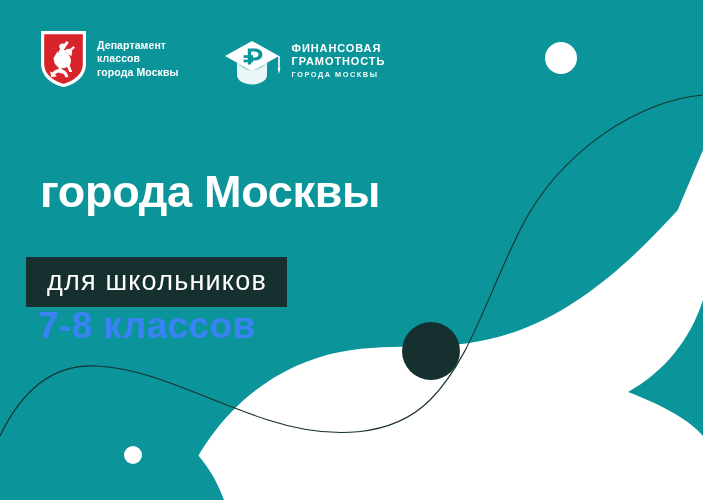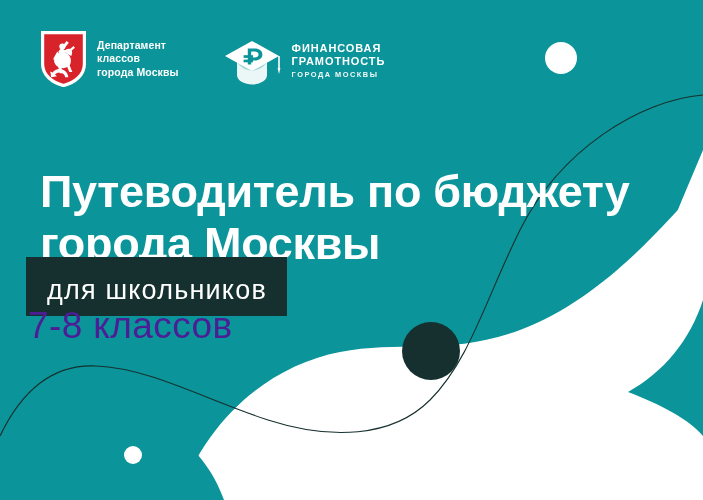--- a/index.html
+++ b/index.html
@@ -92,37 +92,37 @@
   }
   .headline span { display: block; }
 
   
   .audience-badge {
     position: absolute;
     left: 26px;
     top: 257px;
     background: #16302f;
     color: #ffffff;
-    padding: 18px 20px 11px 21px;
+    padding: 9px 20px 11px 21px;
     font-size: 27px;
     font-weight: 400;
     letter-spacing: 1.2px;
     line-height: 30px;
     z-index: 5;
     white-space: nowrap;
   }
 
   
   .grade-line {
     position: absolute;
-    left: 28px;
+    left: 38px;
     top: 303px;
-    color: #4c1d95;
+    color: #3b82f6;
     font-size: 37px;
-    font-weight: 400;
+    font-weight: 700;
     letter-spacing: 0.4px;
     line-height: 46px;
     z-index: 5;
     white-space: nowrap;
   }
 
   
   .ruble-badge {
     position: absolute;
     left: 595px;
@@ -254,21 +254,20 @@
 
       <div class="fg-text">
         <span class="fg-line1">ФИНАНСОВАЯ</span>
         <span class="fg-line2">ГРАМОТНОСТЬ</span>
         <span class="fg-line3">ГОРОДА МОСКВЫ</span>
       </div>
     </div>
   </div>
 
   <h1 class="headline">
-    <span>Путеводитель по бюджету</span>
     <span>города Москвы</span>
   </h1>
 
   <div class="audience-badge">для школьников</div>
 
   <div class="grade-line">7-8 классов</div>
 
   <div class="ruble-badge">
     <svg width="30" height="34" viewBox="0 0 30 34">
       <g fill="#ffffff">

